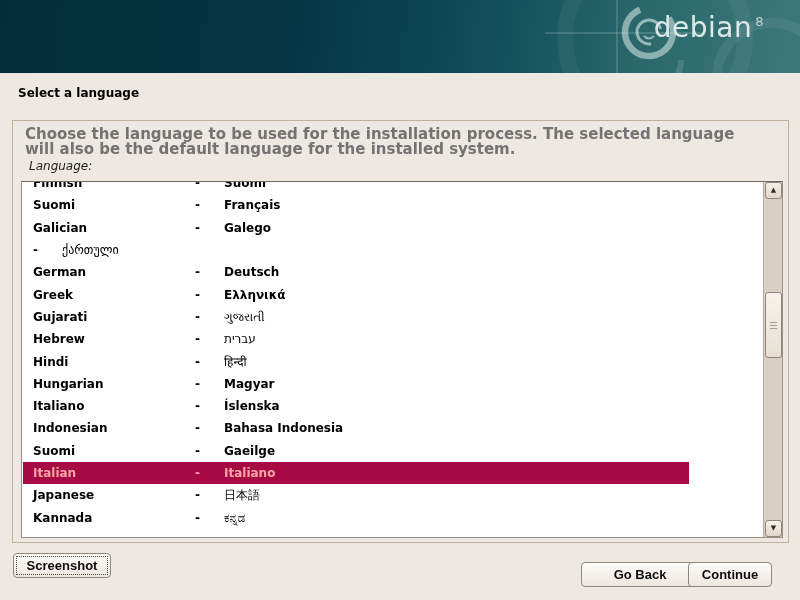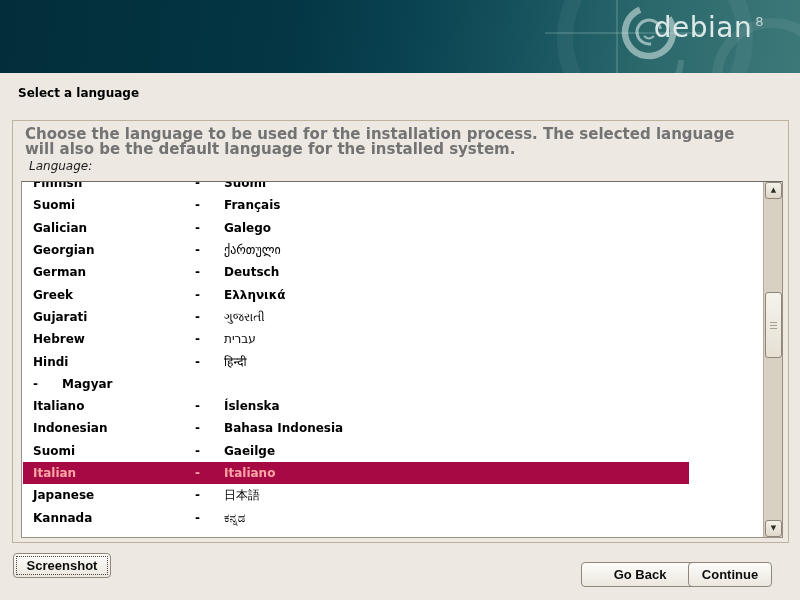--- a/index.html
+++ b/index.html
@@ -138,21 +138,20 @@
           <span class="lang-name">Suomi</span>
           <span class="dash">-</span>
           <span class="native">Français</span>
         </div>
         <div class="row">
           <span class="lang-name">Galician</span>
           <span class="dash">-</span>
           <span class="native">Galego</span>
         </div>
         <div class="row">
-          <span class="lang-name">Georgian</span>
           <span class="dash">-</span>
           <span class="native nobold">ქართული</span>
         </div>
         <div class="row">
           <span class="lang-name">German</span>
           <span class="dash">-</span>
           <span class="native">Deutsch</span>
         </div>
         <div class="row">
           <span class="lang-name">Greek</span>
@@ -168,20 +167,21 @@
           <span class="lang-name">Hebrew</span>
           <span class="dash">-</span>
           <span class="native nobold">עברית</span>
         </div>
         <div class="row">
           <span class="lang-name">Hindi</span>
           <span class="dash">-</span>
           <span class="native nobold">हिन्दी</span>
         </div>
         <div class="row">
+          <span class="lang-name">Hungarian</span>
           <span class="dash">-</span>
           <span class="native">Magyar</span>
         </div>
         <div class="row">
           <span class="lang-name">Italiano</span>
           <span class="dash">-</span>
           <span class="native">Íslenska</span>
         </div>
         <div class="row">
           <span class="lang-name">Indonesian</span>

